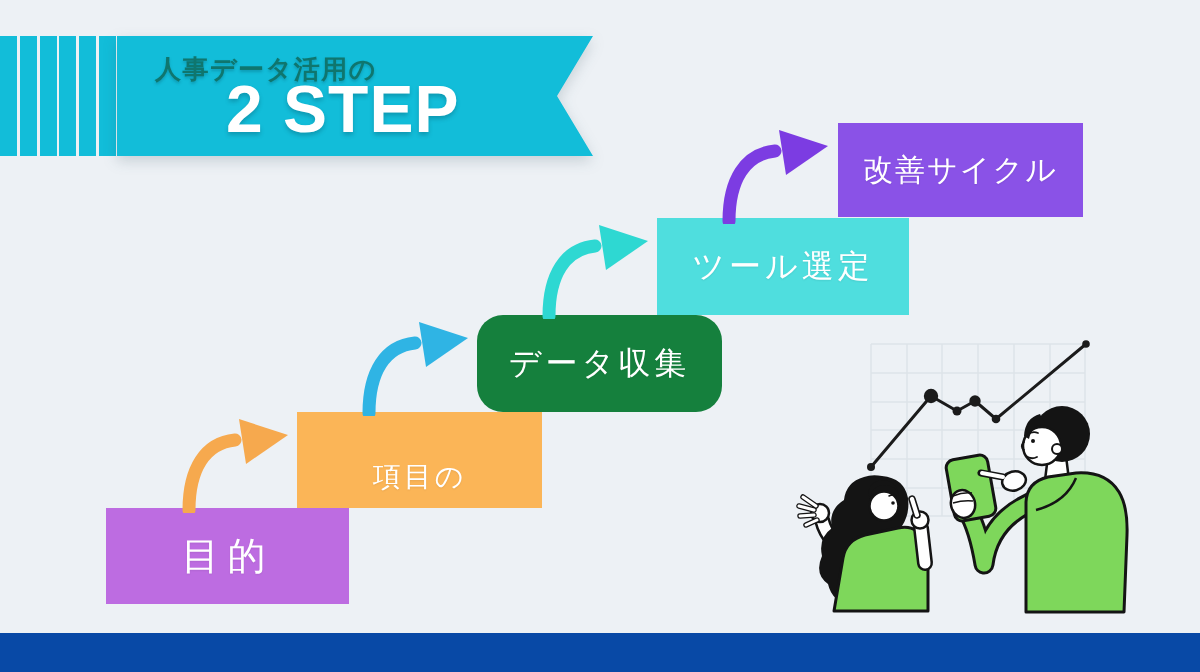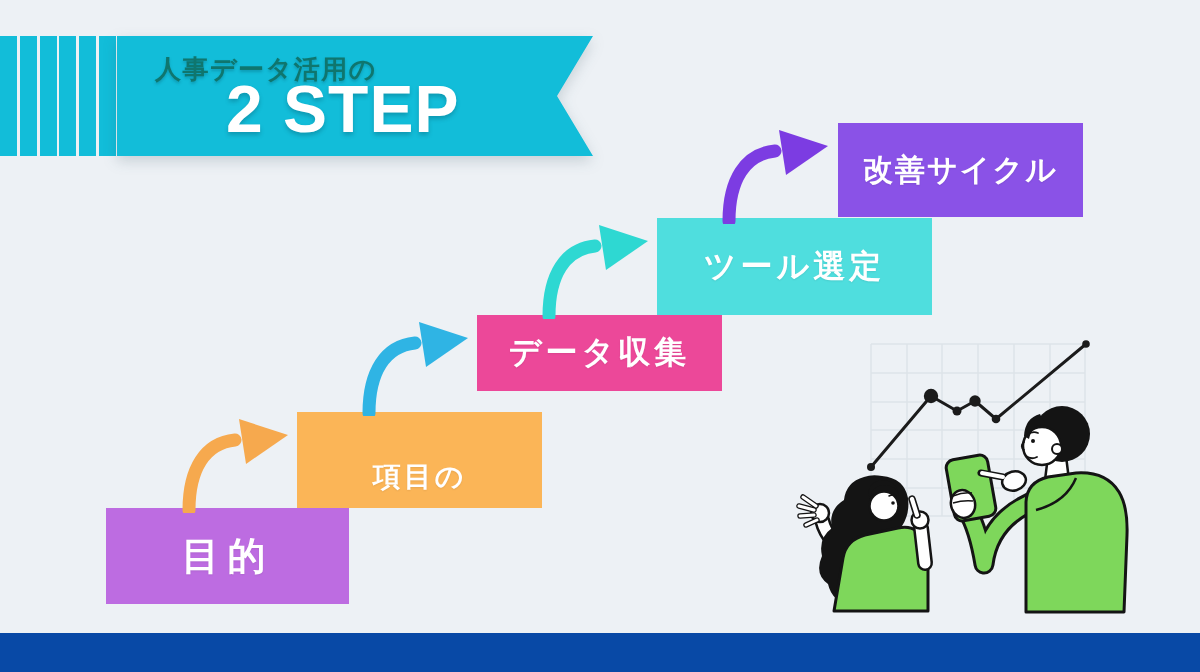--- a/index.html
+++ b/index.html
@@ -13,25 +13,25 @@
     filter:drop-shadow(0 5px 7px rgba(30,60,80,.18));}
   .ribbon{width:100%;height:100%;background:#12bdd9;
     clip-path:polygon(0 0,100% 0,calc(100% - 36px) 50%,100% 100%,0 100%);}
   .title-sub{position:absolute;left:155px;top:52px;color:#0f766e;font-size:26px;font-weight:bold;
     letter-spacing:1.5px;text-shadow:0 2px 3px rgba(0,60,80,.28);white-space:nowrap;}
   .title-main{position:absolute;left:226px;top:76px;color:#fff;font-size:66px;font-weight:800;
     line-height:1;letter-spacing:1px;text-shadow:0 3px 4px rgba(0,60,80,.28);white-space:nowrap;}
 
   
   .step{position:absolute;display:flex;align-items:center;justify-content:center;
-    color:#fff;font-weight:bold;text-align:right;text-shadow:0 1px 2px rgba(0,0,0,.08);}
+    color:#fff;font-weight:normal;text-align:right;text-shadow:0 1px 2px rgba(0,0,0,.08);}
   .s1{left:106px;top:508px;width:243px;height:96px;background:#bd6ce1;font-size:38px;letter-spacing:8px;}
   .s2{left:297px;top:412px;width:245px;height:96px;background:#fbb557;font-size:28px;letter-spacing:3px;line-height:1.25;}
-  .s3{left:477px;top:315px;width:245px;height:76px;background:#ec4899;font-size:32px;letter-spacing:4px;}
-  .s4{left:657px;top:218px;width:275px;height:97px;background:#4fdede;font-size:32px;letter-spacing:4px;}
+  .s3{left:477px;top:315px;width:245px;height:97px;background:#15803d;font-size:32px;letter-spacing:4px;border-radius:26px;}
+  .s4{left:657px;top:218px;width:252px;height:97px;background:#4fdede;font-size:32px;letter-spacing:4px;}
   .s5{left:838px;top:123px;width:245px;height:94px;background:#8a52e7;font-size:30px;letter-spacing:2px;}
   .s2 span{display:block;margin-top:32px;}
 
   
   .arrow{position:absolute;width:120px;height:100px;}
   .a1{left:175px;top:413px;}
   .a2{left:355px;top:316px;}
   .a3{left:535px;top:219px;}
   .a4{left:715px;top:124px;}
   .a1 .stroke{stroke:#f6a94e;} .a1 .head{fill:#f6a94e;}

